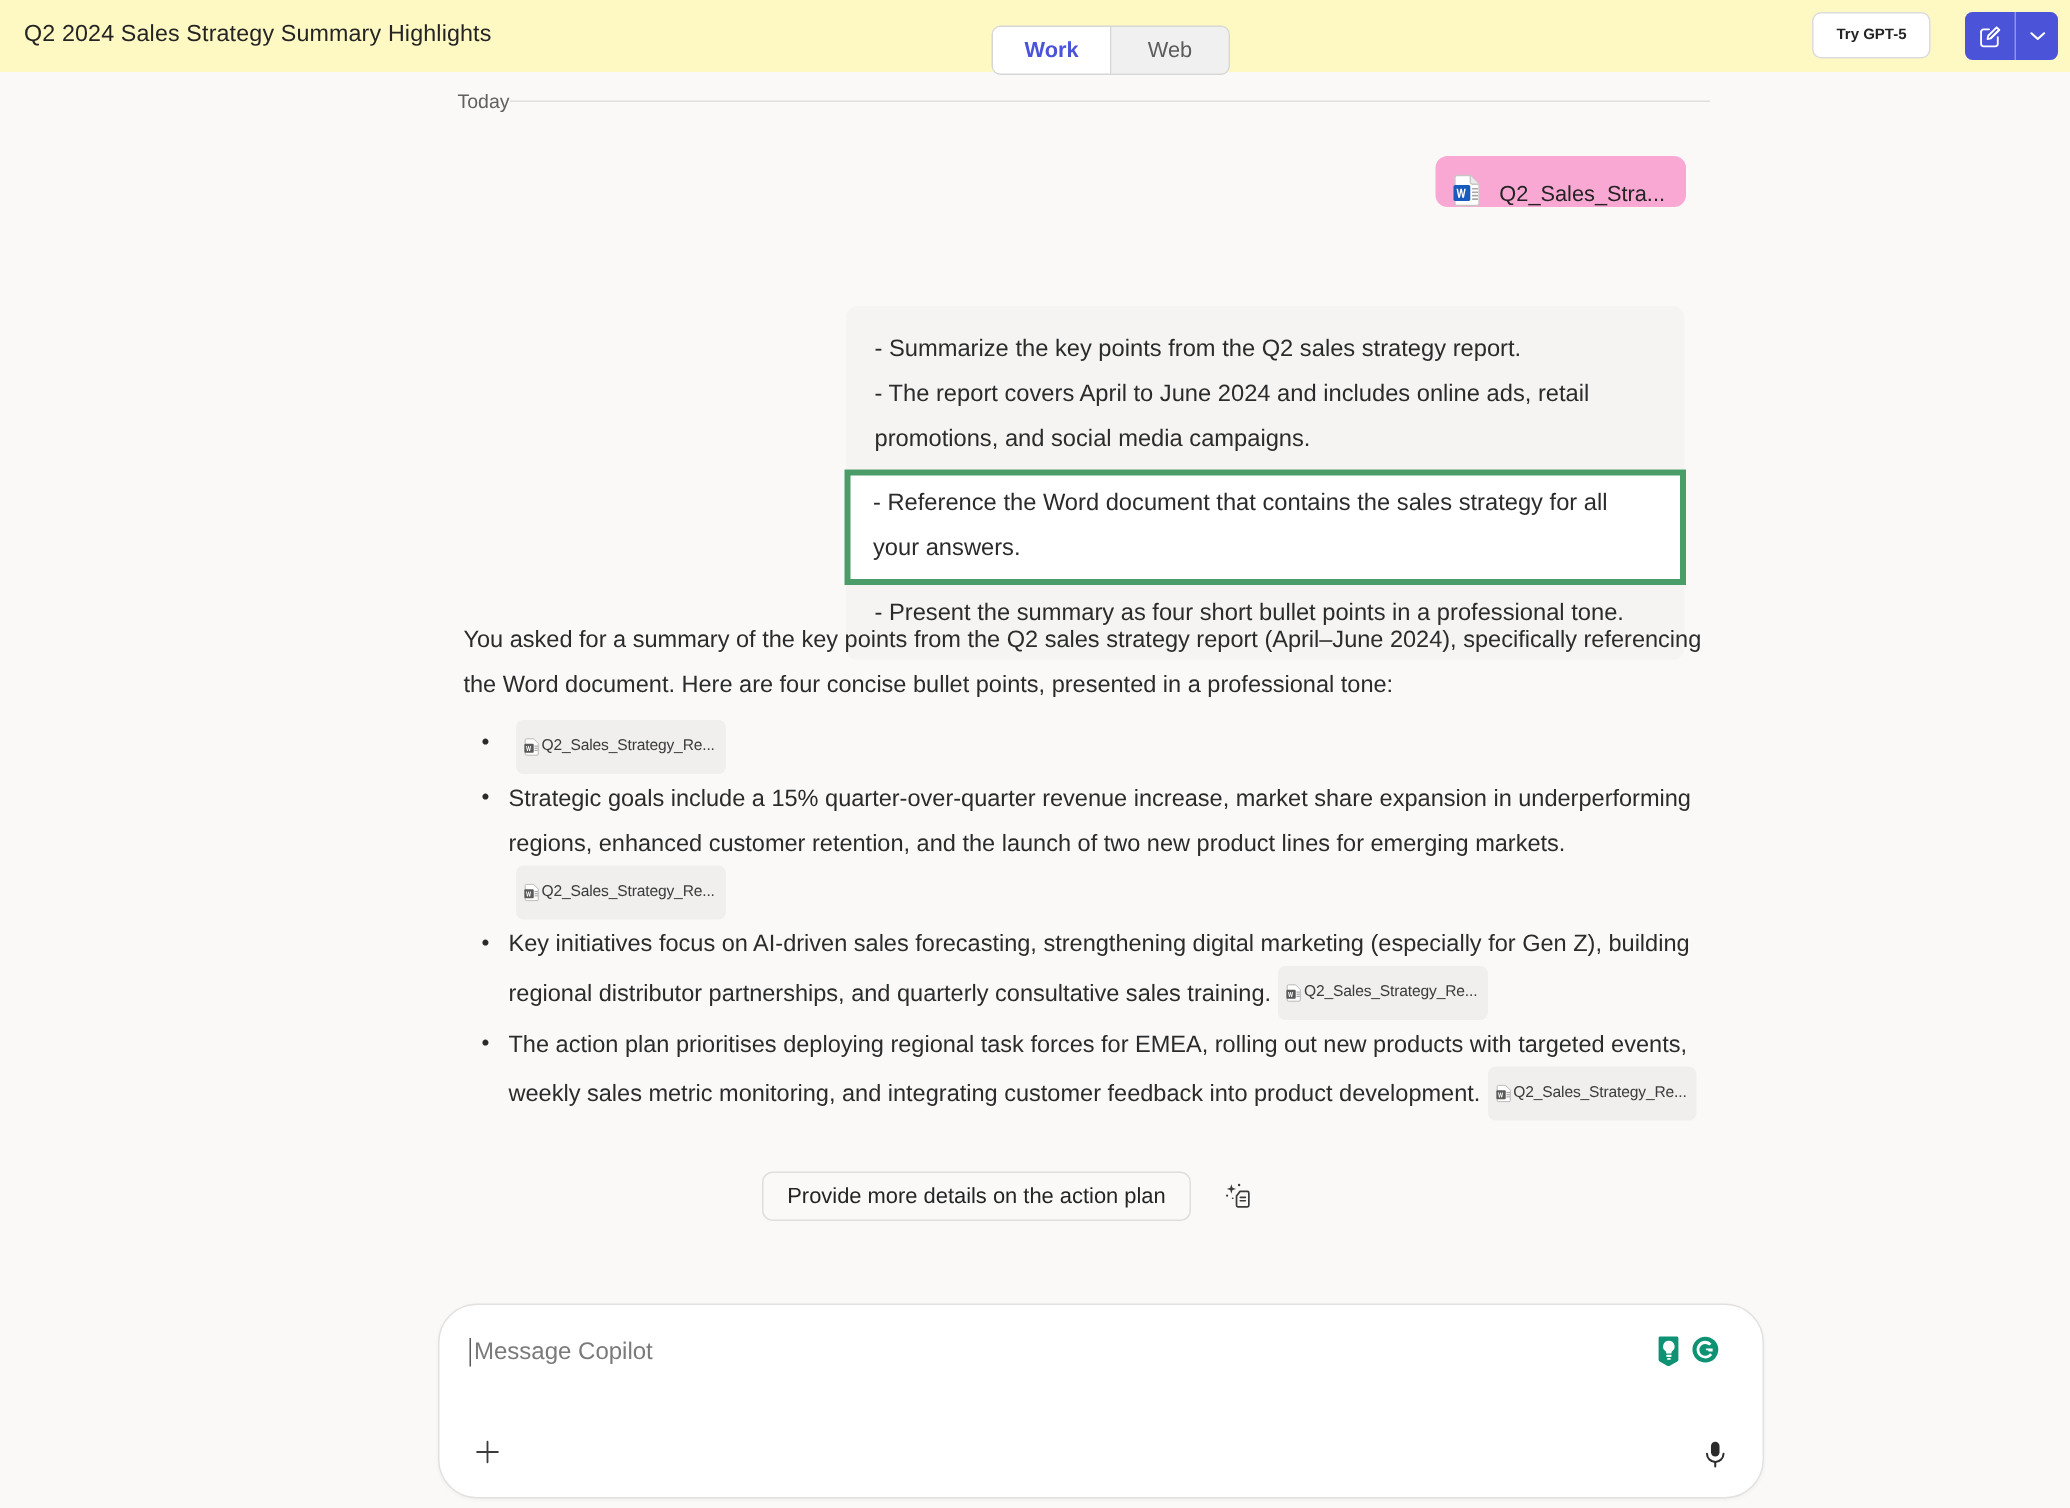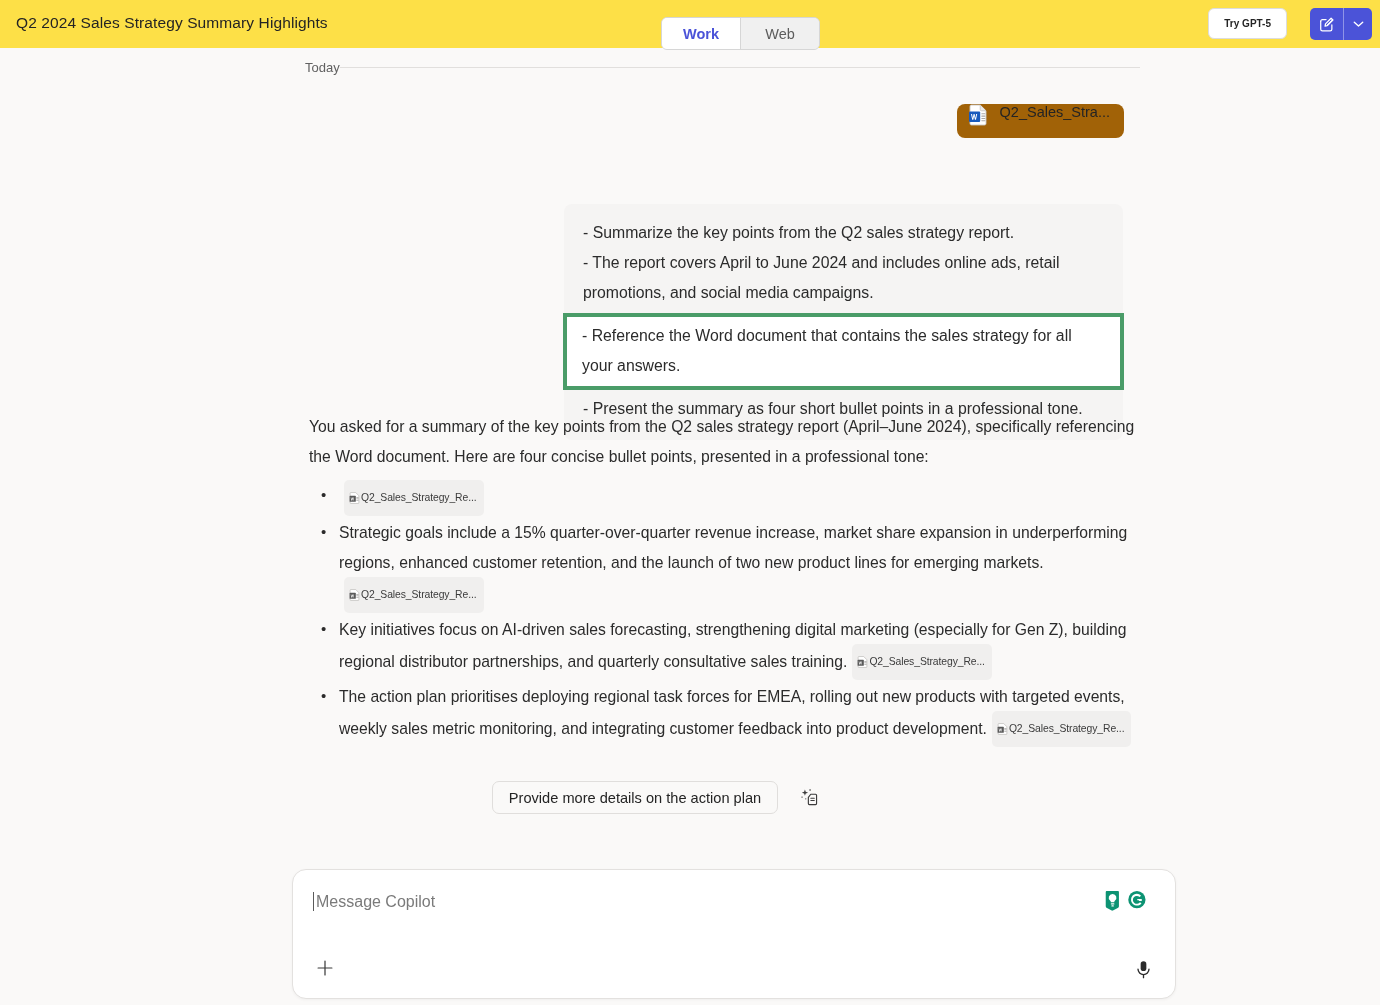--- a/index.html
+++ b/index.html
@@ -19,21 +19,21 @@
   }
 
   
   .app-header {
     position: absolute;
     top: 0; left: 0;
     width: 1380px;
     height: 48px;
     display: flex;
     align-items: center;
-    background: #fde047;
+    background: #fef9c3;
     z-index: 40;
   }
 
   .header-title {
     position: absolute;
     left: 16px;
     top: 14px;
     font-size: 15.5px;
     color: #242424;
     letter-spacing: .1px;
@@ -136,24 +136,24 @@
   .day-label { font-size: 13px; color: #616161; white-space: nowrap; }
   .day-line { flex: 1; height: 1px; background: #e1dfdd; }
 
   
   .user-attachment {
     position: absolute;
     top: 56px;
     right: 256px;
     height: 34px;
     display: flex;
-    align-items: flex-start;
+    align-items: flex-end;
     gap: 12px;
     padding: 0 14px 0 11px;
-    background: #a16207;
+    background: #f9a8d4;
     border-radius: 8px;
     cursor: pointer;
   }
   .user-attachment .fname {
     font-size: 14.5px;
     color: #242424;
     white-space: nowrap;
   }
 
   
@@ -257,21 +257,21 @@
     height: 75px;
     background: linear-gradient(to bottom, rgba(250,249,248,0) 0%, rgba(250,249,248,.86) 46%, #faf9f8 88%);
     pointer-events: none;
     z-index: 18;
   }
 
   
   .suggestions {
     position: absolute;
     top: 781px;
-    left: 0;
+    left: 16px;
     width: 1316px;
     display: flex;
     align-items: center;
     justify-content: center;
     gap: 10px;
     z-index: 22;
   }
   .sugg-pill {
     height: 33px;
     padding: 0 16px;
@@ -295,21 +295,21 @@
 
   
   .composer {
     position: absolute;
     left: 292px;
     top: 869px;
     width: 884px;
     height: 130px;
     background: #ffffff;
     border: 1px solid #e3e1df;
-    border-radius: 14px;
+    border-radius: 26px;
     box-shadow: 0 1px 3px rgba(0,0,0,.045);
     z-index: 30;
   }
   .composer-input-row {
     position: absolute;
     left: 20px; top: 22px;
     display: flex;
     align-items: center;
   }
   .caret {

